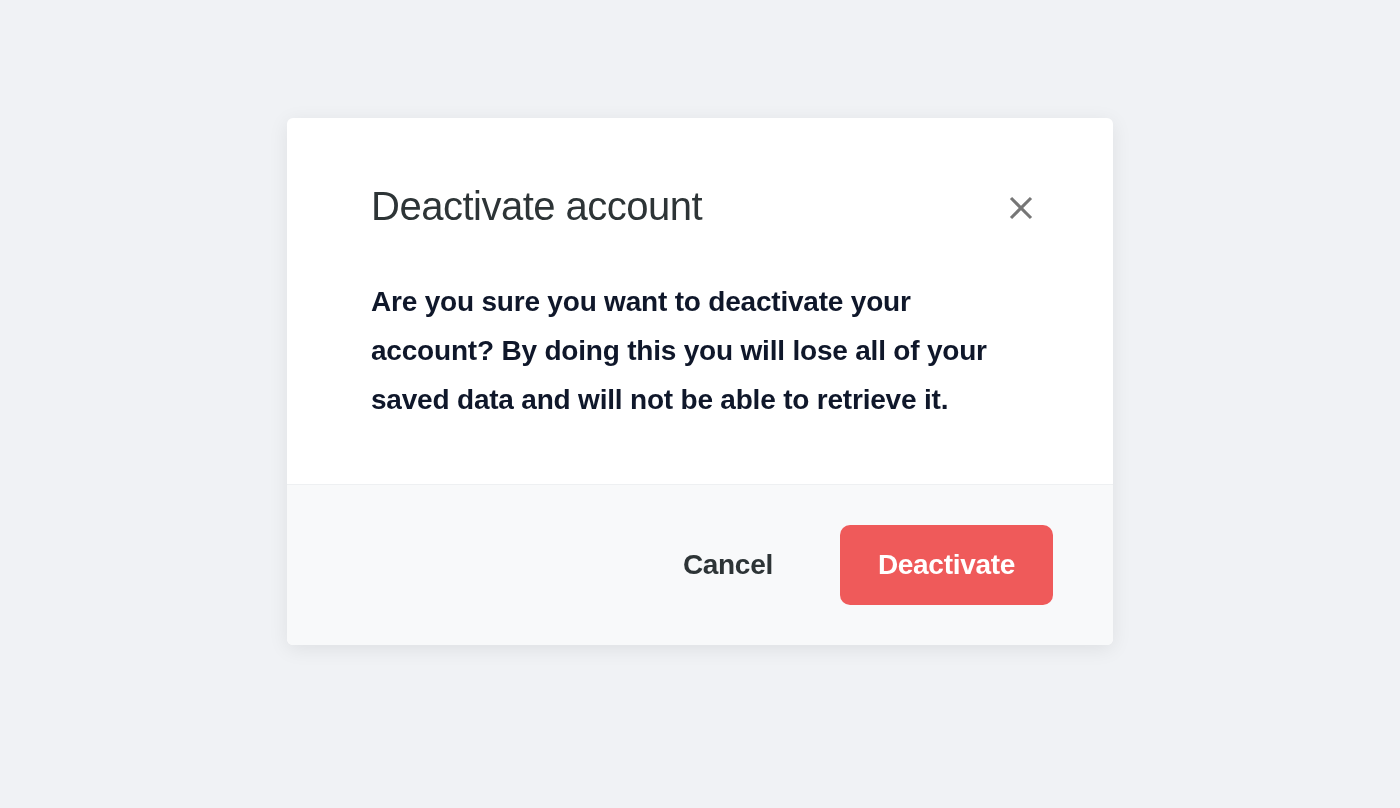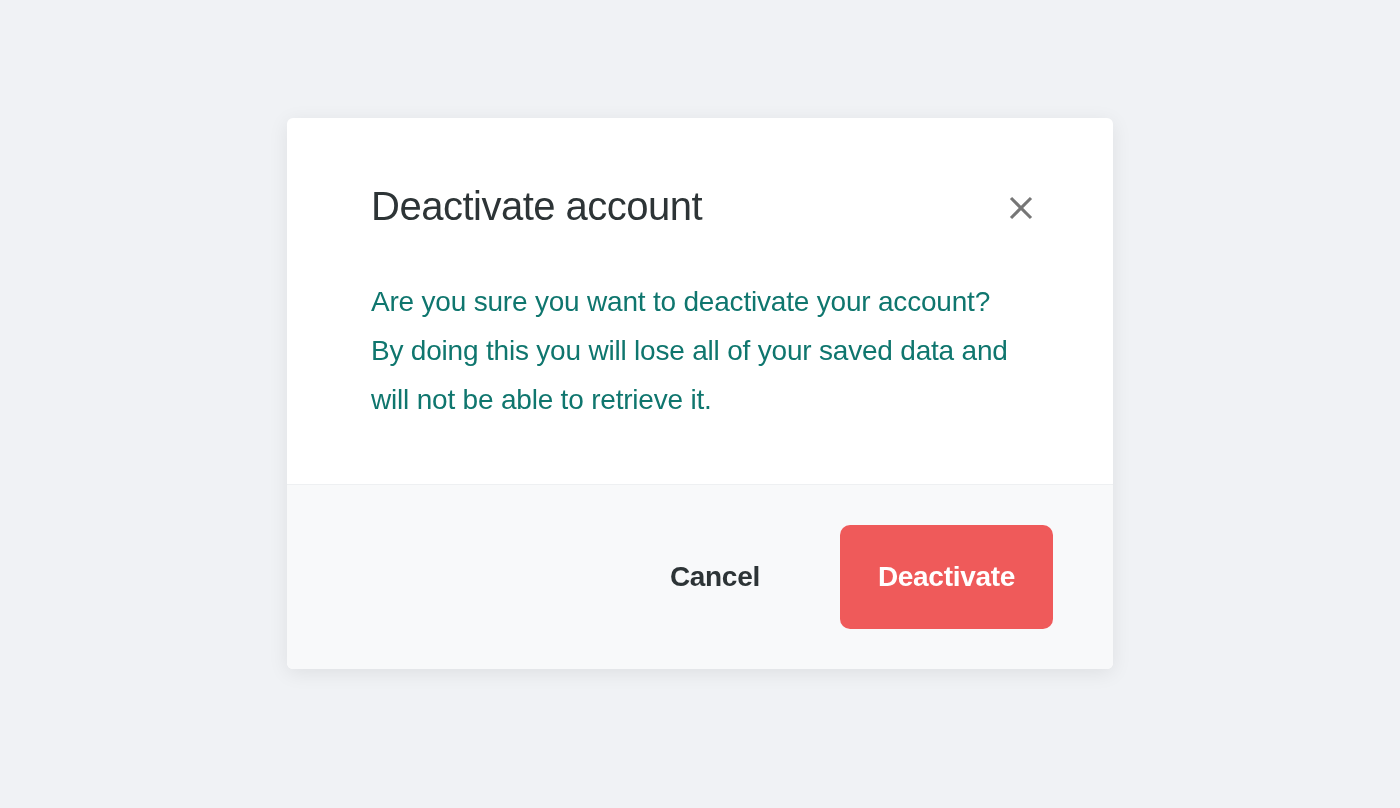--- a/index.html
+++ b/index.html
@@ -57,33 +57,33 @@
     
     .close-button svg {
       width: 30px;
       height: 30px;
       stroke: #767676;
       stroke-width: 2.5;
     }
     
     .modal-message {
       font-size: 28px;
-      font-weight: 400;
-      color: #0f766e;
+      font-weight: 700;
+      color: #0f172a;
       line-height: 1.75;
       letter-spacing: -0.2px;
     }
     
     .modal-footer {
       background-color: #f8f9fa;
       padding: 40px 60px 40px 60px;
       display: flex;
       justify-content: flex-end;
       align-items: center;
-      gap: 56px;
+      gap: 43px;
       border-top: 1px solid #eef0f2;
     }
     
     .cancel-button {
       font-size: 28px;
       font-weight: 700;
       color: #2d3436;
       background: none;
       border: none;
       cursor: pointer;
@@ -92,21 +92,21 @@
     }
     
     .deactivate-button {
       font-size: 28px;
       font-weight: 700;
       color: #ffffff;
       background-color: #ef5a5a;
       border: none;
       border-radius: 10px;
       cursor: pointer;
-      padding: 36px 38px;
+      padding: 24px 38px;
       letter-spacing: -0.3px;
     }
   </style>
 </head>
 <body>
 
 <div class="modal">
   <div class="modal-body">
     <h1 class="modal-title">Deactivate account</h1>
     <button class="close-button">

